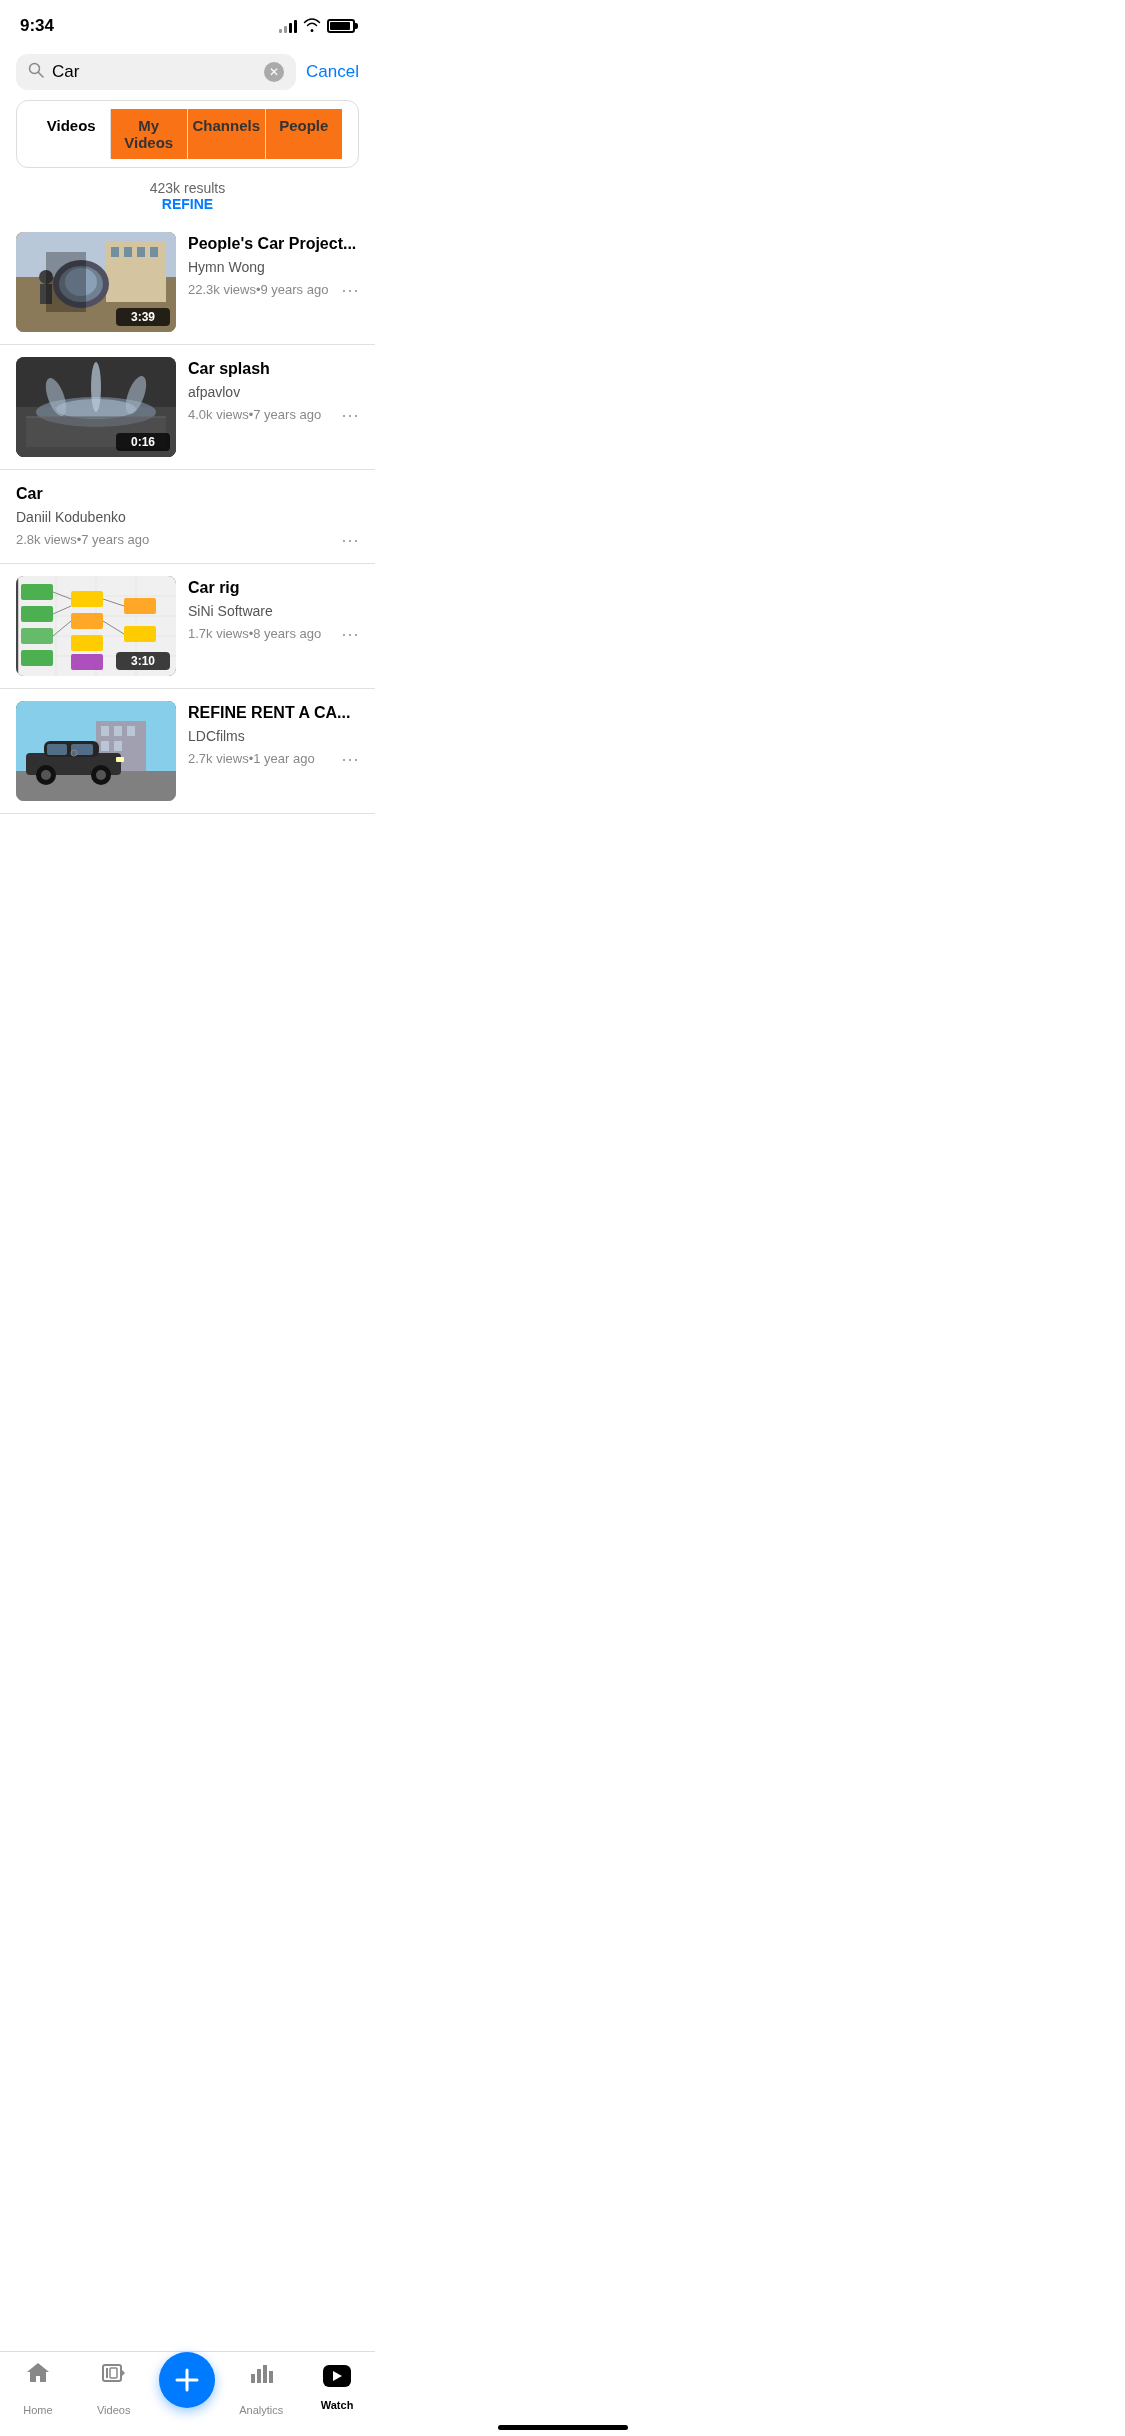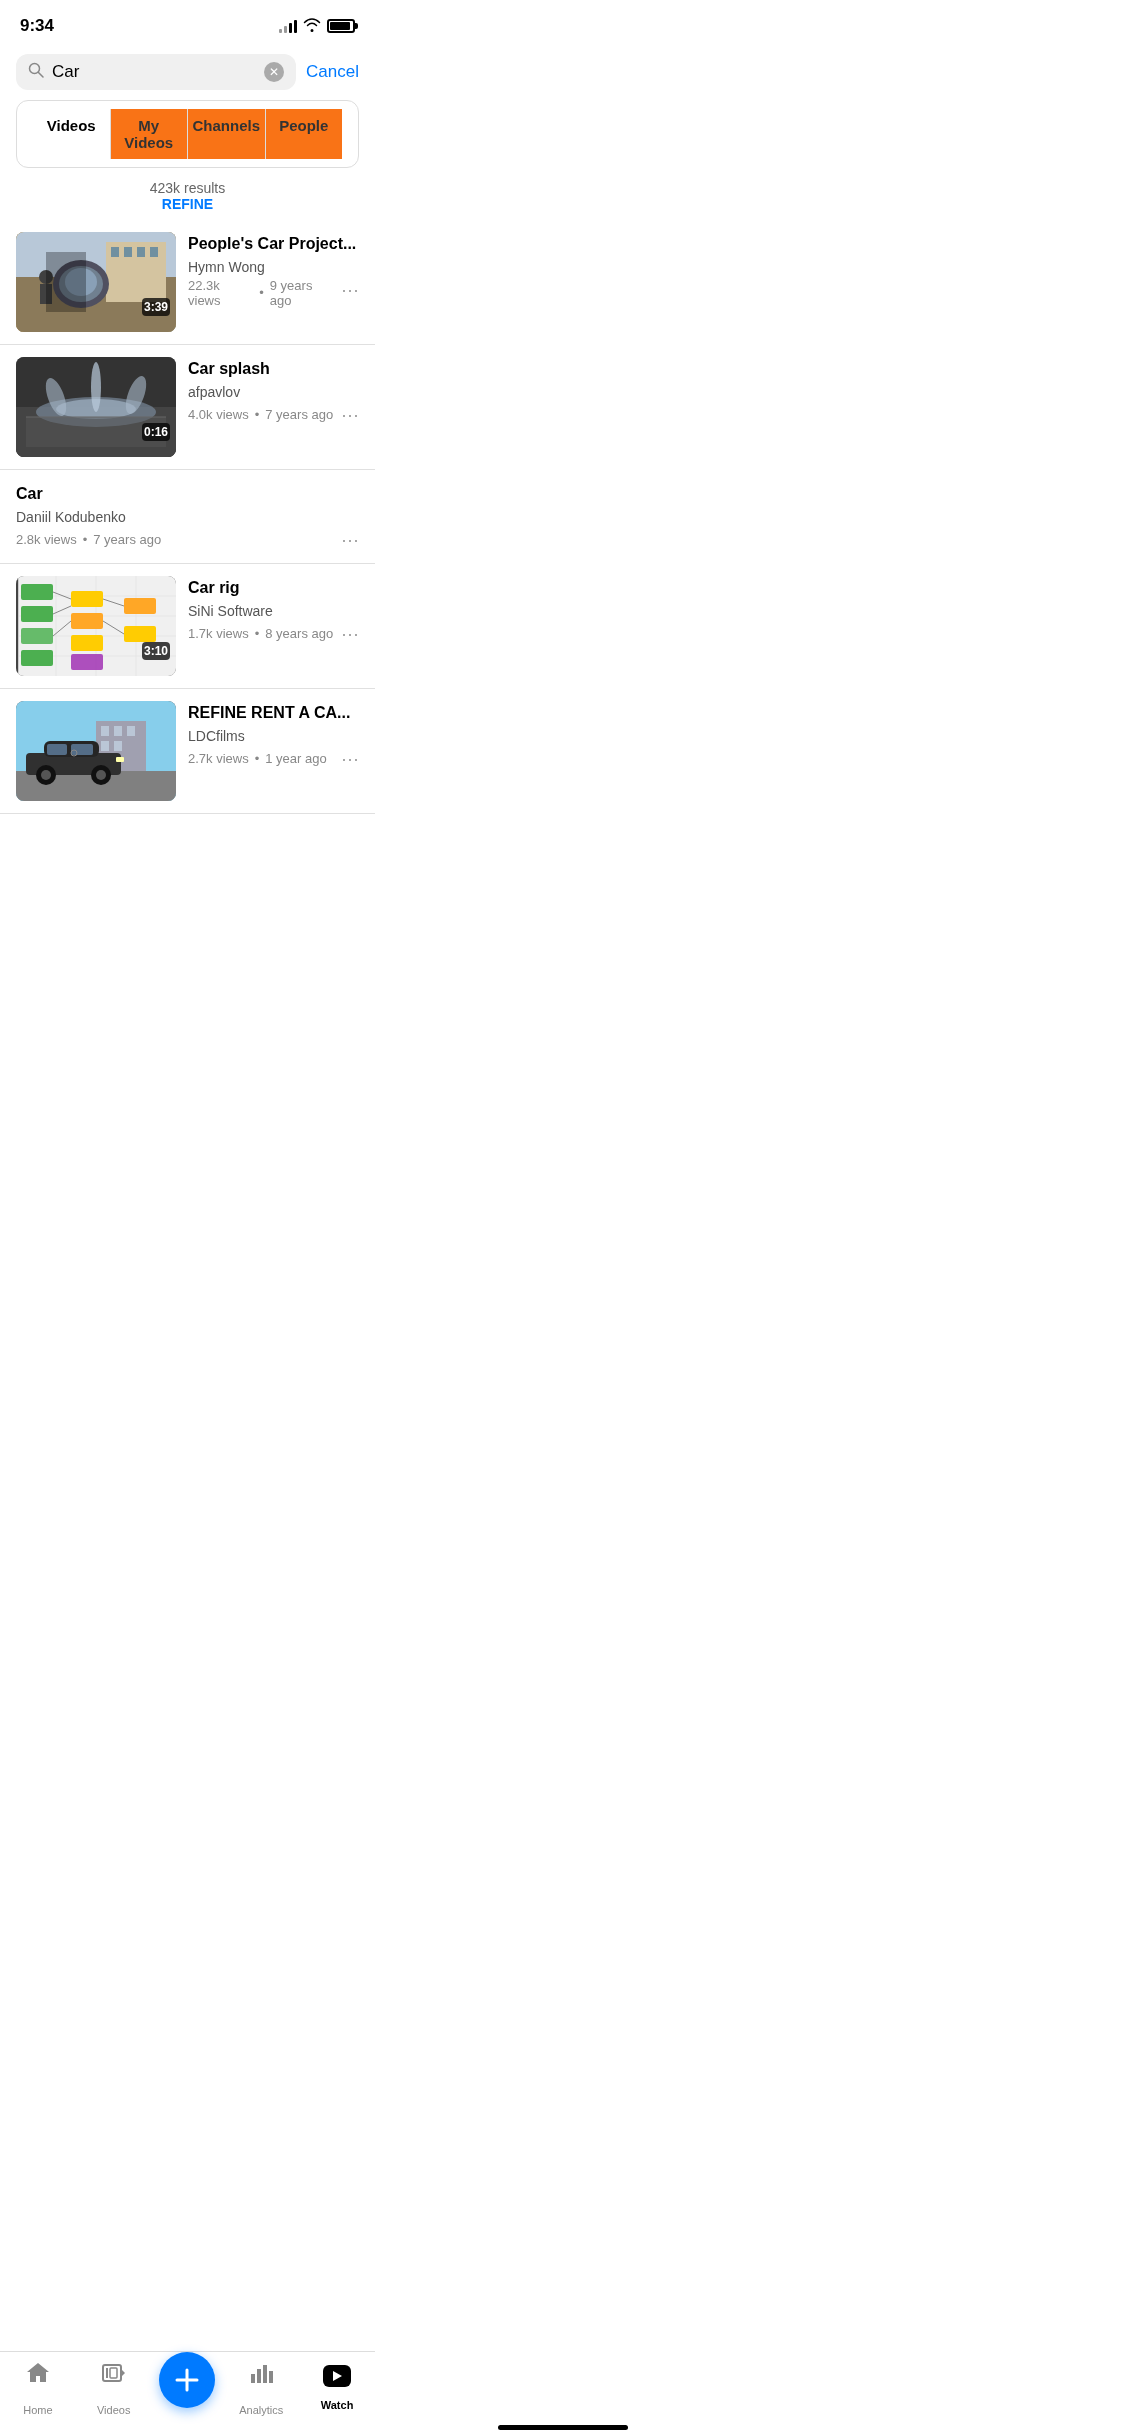--- a/index.html
+++ b/index.html
@@ -183,27 +183,27 @@
       position: relative;
       width: 160px;
       min-width: 160px;
       height: 100px;
       border-radius: 8px;
       overflow: hidden;
       background: #555;
     }
     .duration-badge {
       position: absolute;
-      bottom: 16px;
+      bottom: 6px;
       right: 6px;
       background: rgba(0,0,0,0.75);
       color: #fff;
       font-size: 12px;
       font-weight: 600;
-      padding: 2px 2px;
+      padding: 2px 15px;
       border-radius: 4px;
     }
     .video-info {
       flex: 1;
       padding-top: 2px;
     }
     .video-title {
       font-size: 16px;
       font-weight: 700;
       color: #000;
@@ -213,21 +213,20 @@
     .video-author {
       font-size: 14px;
       color: #555;
       margin-bottom: 3px;
     }
     .video-meta {
       font-size: 13px;
       color: #888;
       display: flex;
       align-items: center;
-      gap: 6px;
     }
     .more-btn {
       color: #999;
       font-size: 18px;
       cursor: pointer;
       margin-left: auto;
       align-self: flex-start;
       padding-top: 2px;
     }
 

